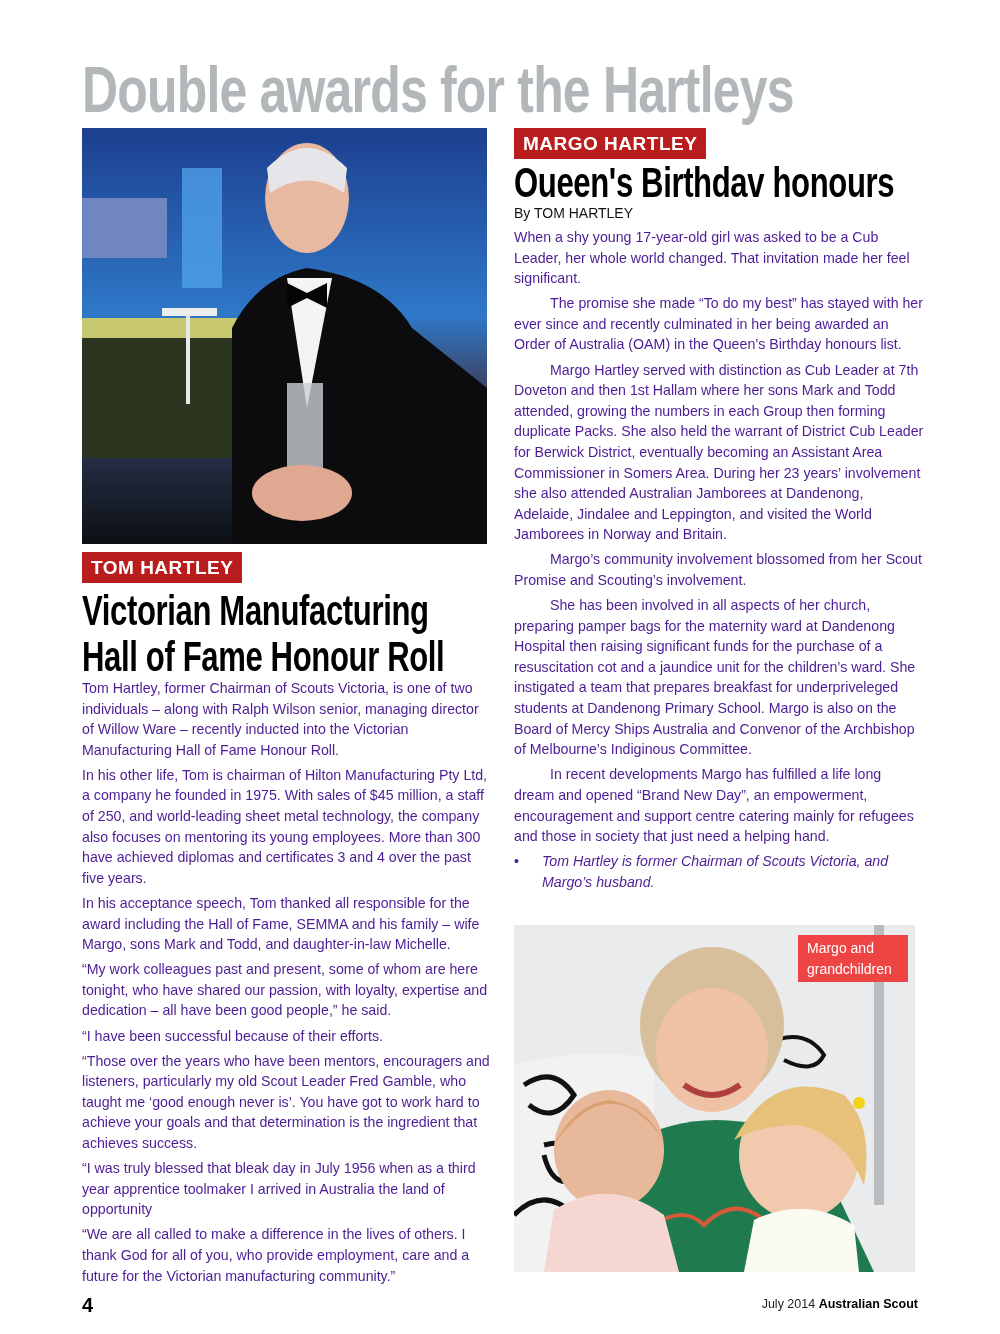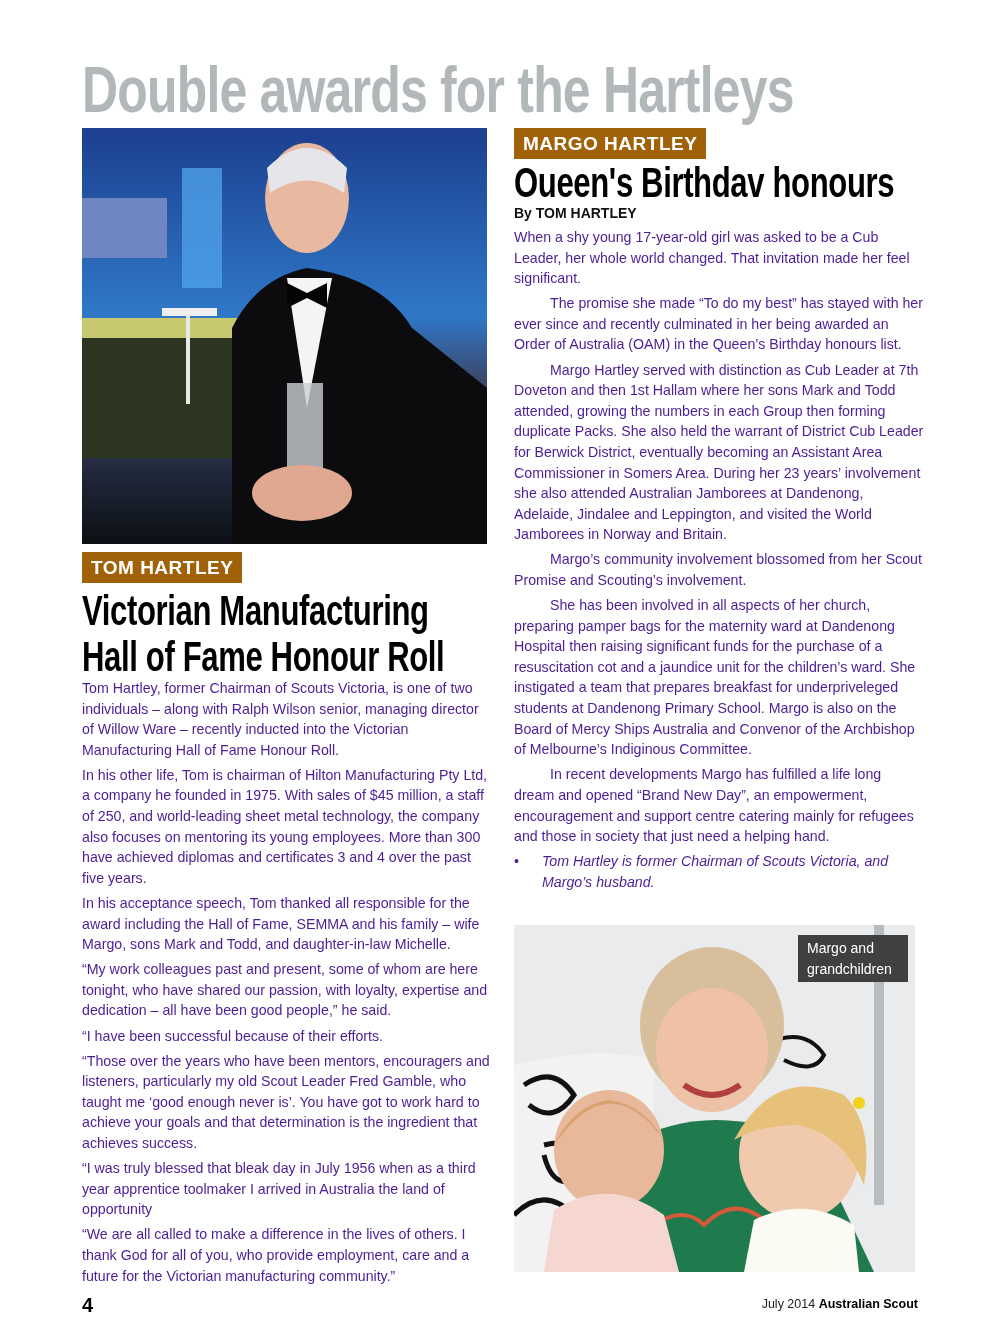--- a/index.html
+++ b/index.html
@@ -9,44 +9,44 @@
     font-family: "Liberation Sans", sans-serif; font-weight: 700;
     font-size: 64px; line-height: 76px; color: #b2b7ba;
     transform: scaleX(0.78); transform-origin: left top; white-space: nowrap;
     letter-spacing: -1px;
   }
   .photo { position: absolute; overflow: hidden; }
   .photo svg { display: block; width: 100%; height: 100%; }
   #photo-tom { left: 82px; top: 128px; width: 405px; height: 416px; }
   #photo-margo { left: 514px; top: 925px; width: 401px; height: 347px; }
   .kicker {
-    position: absolute; background: #a16207; color: #ffffff;
+    position: absolute; background: #b91c1c; color: #ffffff;
     font-weight: 700; font-size: 19px; letter-spacing: 0.5px;
     padding: 0 9px; height: 31px; line-height: 31px;
   }
   #kicker-tom { left: 82px; top: 552px; }
   #kicker-margo { left: 514px; top: 128px; }
   .title {
     position: absolute; margin: 0; font-weight: 700; color: #000;
     font-family: "Liberation Sans", sans-serif;
     transform: scaleX(0.74); transform-origin: left top; white-space: nowrap;
     letter-spacing: -0.5px;
   }
   #title-tom { left: 82px; top: 588px; font-size: 42px; line-height: 46px; }
   #title-margo { left: 514px; top: 160px; font-size: 42px; line-height: 46px; }
-  .byline { position: absolute; left: 514px; top: 205px; font-size: 14px; font-weight: 700; color: #111; }
+  .byline { position: absolute; left: 514px; top: 205px; font-size: 14px; font-weight: 400; color: #111; }
   .col { position: absolute; font-size: 14.2px; line-height: 20.6px; color: #4c1d95; }
   .col p { margin: 0 0 4.5px 0; }
   #col-left { left: 82px; top: 678px; width: 410px; }
   #col-right { left: 514px; top: 227px; width: 410px; }
   .indent { text-indent: 36px; }
   .note { display: flex; font-style: italic; margin-top: 2px; }
   .note .bullet { font-style: normal; width: 28px; flex: none; }
   .caption {
-    position: absolute; right: 7px; top: 10px; background: #404040; color: #fff;
+    position: absolute; right: 7px; top: 10px; background: #ef4444; color: #fff;
     font-size: 14px; line-height: 20.5px; padding: 3px 9px; width: 92px;
   }
   .page-num { position: absolute; left: 82px; top: 1294px; font-size: 20px; font-weight: 700; color: #000; }
   .footer { position: absolute; right: 82px; top: 1297px; font-size: 12.5px; color: #222; margin-left: 36px; }
   .footer b { font-weight: 700; color: #000; }
 </style>
 </head>
 <body>
 
 <h1 class="headline">Double awards for the Hartleys</h1>

